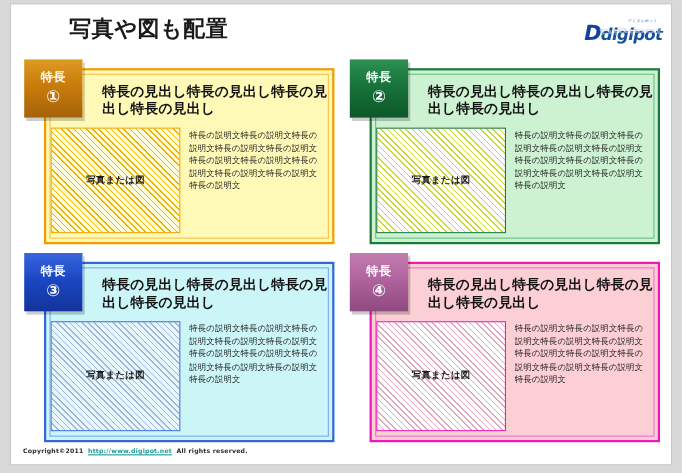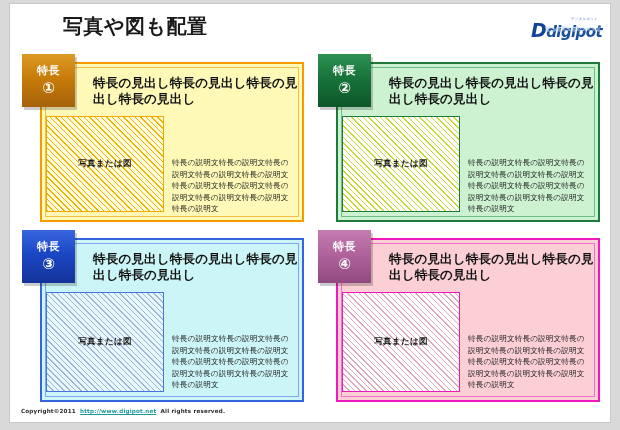--- a/index.html
+++ b/index.html
@@ -119,21 +119,20 @@
   .photo-label{
     font-size:8.5px;font-weight:bold;color:#1a1a1a;
     letter-spacing:.3px;
   }
   .body-text{
     flex:1 1 auto;
     font-size:7.6px;line-height:1.52;color:#1a1a1a;
     letter-spacing:.15px;
     word-break:break-all;
     padding-top:1px;
-    margin-top:40px;
   }
 
   
   .footer{
     position:absolute;left:10px;bottom:8px;
     font-size:5.6px;color:#2a2a2a;font-weight:bold;
     letter-spacing:.2px;white-space:nowrap;
   }
   .footer a{color:#1a9a9a;text-decoration:underline;}
   .footer .seg{margin:0 1px;}

